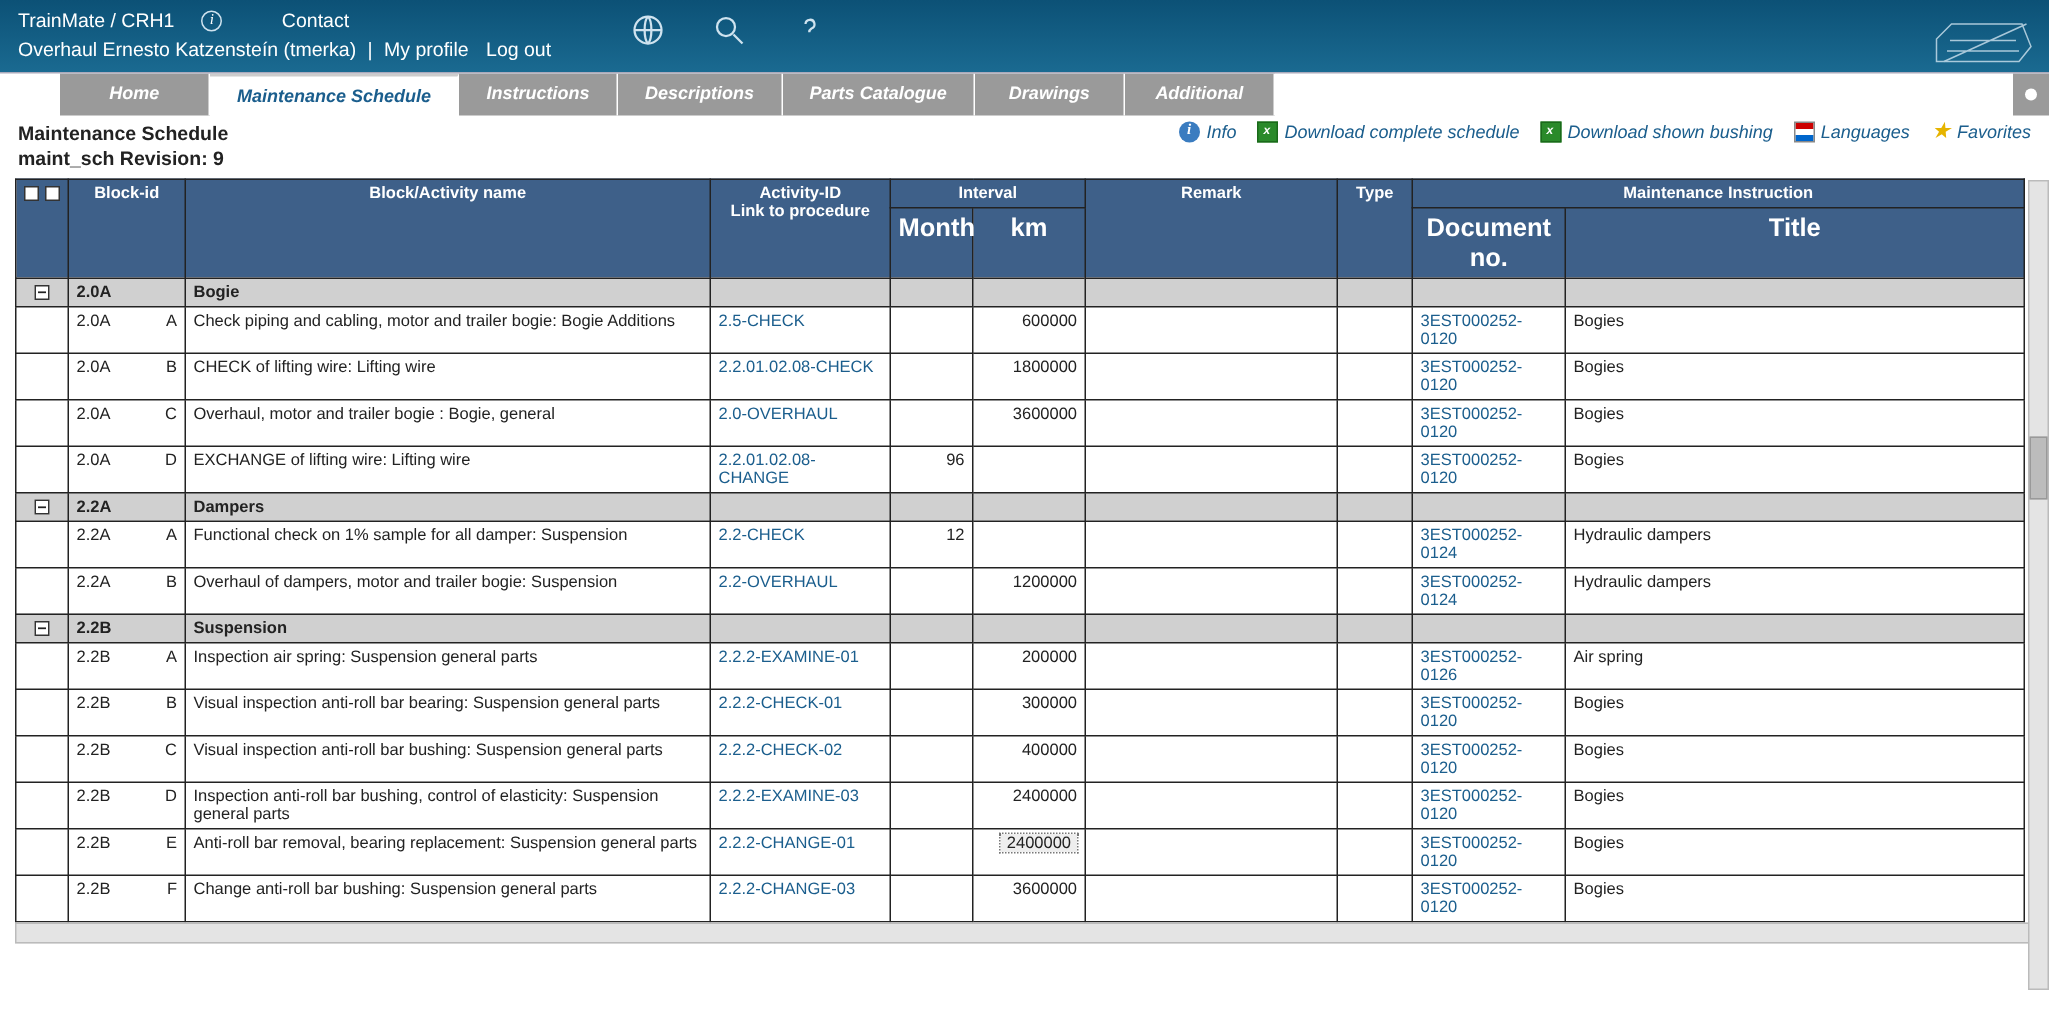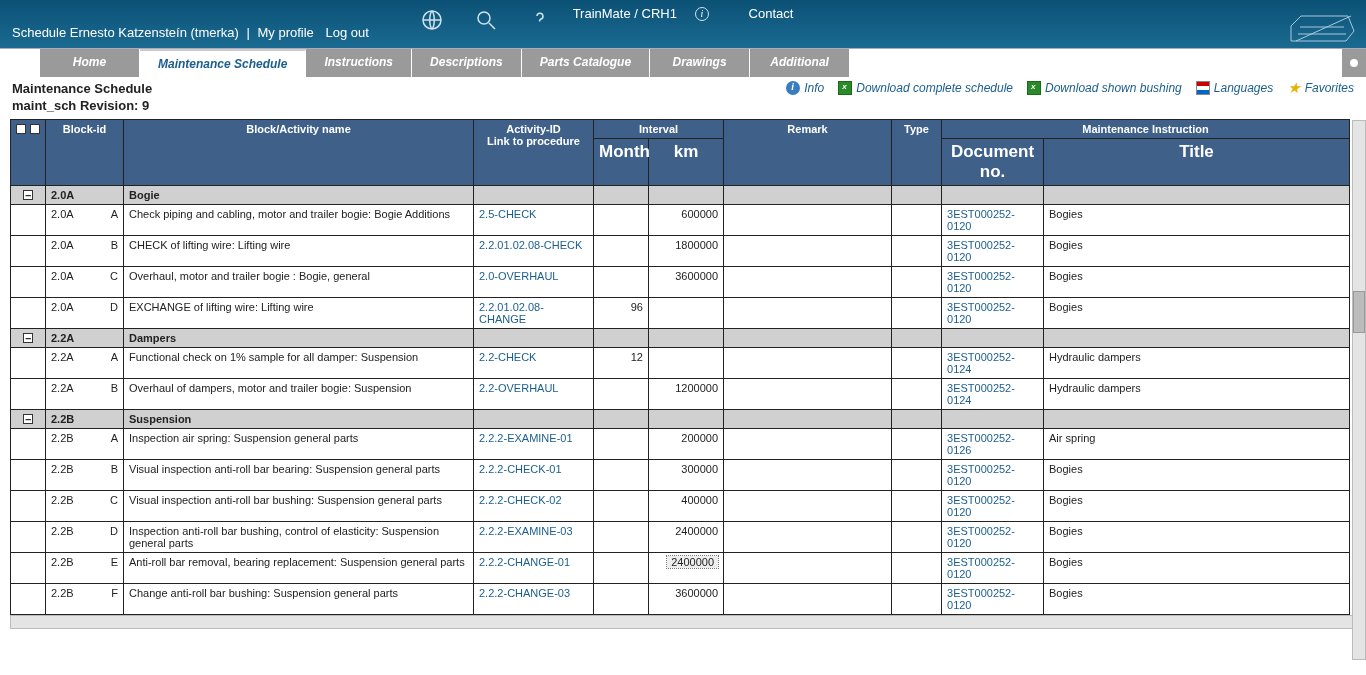--- a/index.html
+++ b/index.html
@@ -1,18 +1,18 @@
 <!DOCTYPE html>
 <html><head>
 <meta charset="utf-8">
 <style>
 * { margin:0; padding:0; box-sizing:border-box; }
 body { font-family:Verdana,Arial,sans-serif; font-size:11px; background:#fff; color:#222; width:1366px; }
 .topbar { background:linear-gradient(#0c5176,#1a6a91); color:#fff; padding:6px 12px 8px; position:relative; border-bottom:1px solid #aab; }
-.topbar .line1 { font-size:13px; display:flex; align-items:center; gap:18px;justify-content:center; }
+.topbar .line1 { font-size:13px; display:flex; align-items:center; gap:18px; }
 .topbar .line2 { font-size:13px; margin-top:4px; display:flex; align-items:center; gap:4px;}
 .topbar a { color:#fff; text-decoration:none; }
 .topicons { position:absolute; left:420px; top:8px; display:flex; gap:30px; }
 .topicons svg { width:24px; height:24px; stroke:#cfe3ef; fill:none; stroke-width:1.5; }
 .trainart { position:absolute; right:10px; top:6px; }
 .trainart svg { width:70px; height:40px; stroke:#cfe3ef; fill:none; stroke-width:1; opacity:.8; }
 
 .tabs { display:flex; background:#fff; font-size:12px; font-weight:bold; color:#fff; padding-left:40px;font-style:italic; }
 .tab { background:#9a9a9a; padding:6px 18px; border-right:1px solid #fff; cursor:pointer; min-width:100px; text-align:center; }
 .tab.active { background:#fff; color:#1b5e8d; border-top:2px solid #ccc; }
@@ -61,21 +61,21 @@
 <body>
 
 <div class="topbar">
   <div class="line1">
     <a href="#">TrainMate / CRH1</a>
     <span class="info-circ">i</span>
     &nbsp;
     <a href="#">Contact</a>
   </div>
   <div class="line2">
-    <span>Schedule Ernesto Katzensteín (tmerka)</span>
+    <span>Overhaul Ernesto Katzensteín (tmerka)</span>
     <span>&nbsp;|&nbsp;</span>
     <a href="#">My profile</a>
     &nbsp;
     <a href="#">Log out</a>
   </div>
   <div class="topicons">
     <span>
       <svg viewBox="0 0 24 24">
           <circle cx="12" cy="12" r="9"></circle>
           <path d="M3 12h18M12 3c3 3 3 15 0 18M12 3c-3 3-3 15 0 18"></path>

